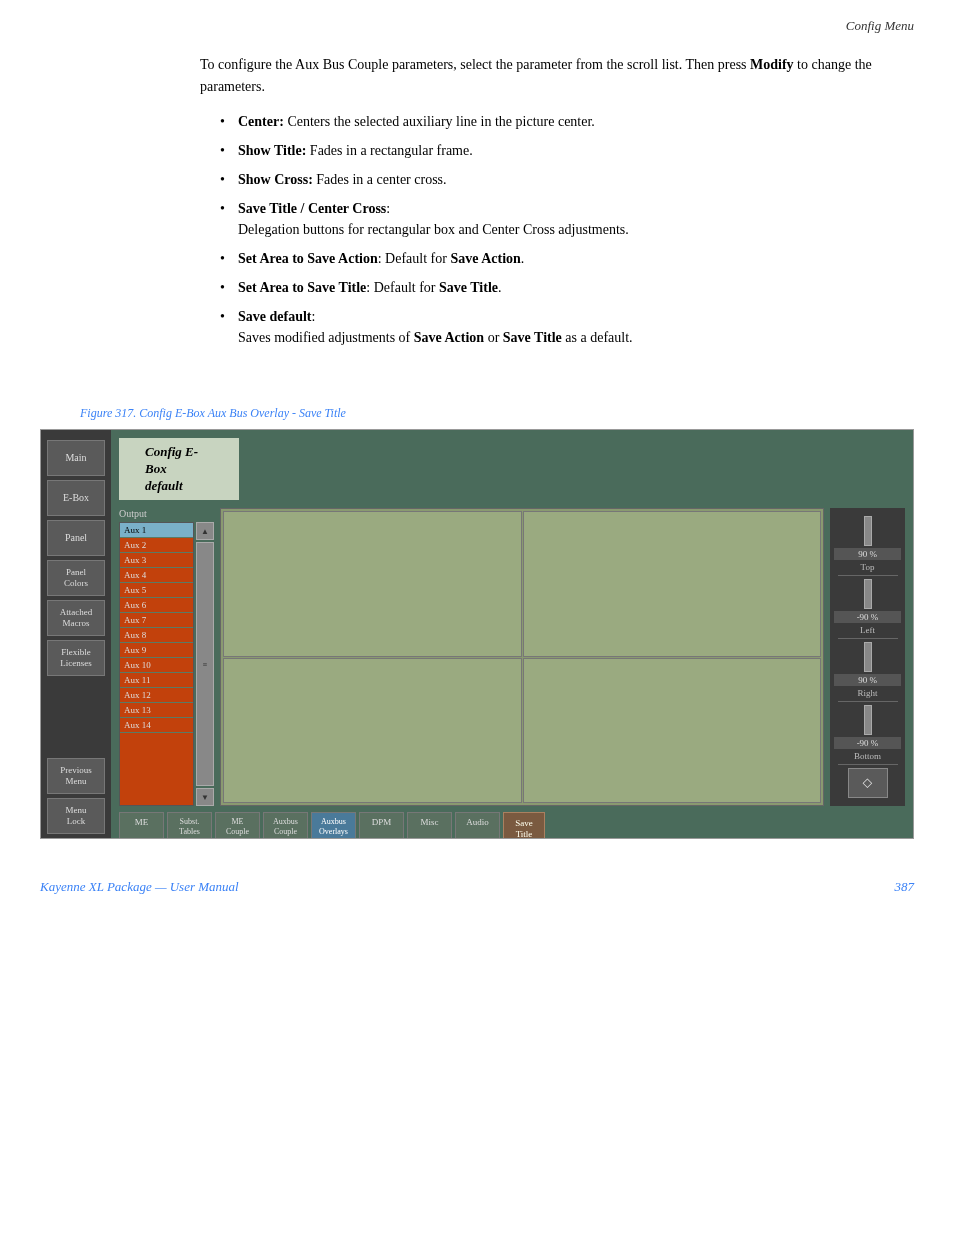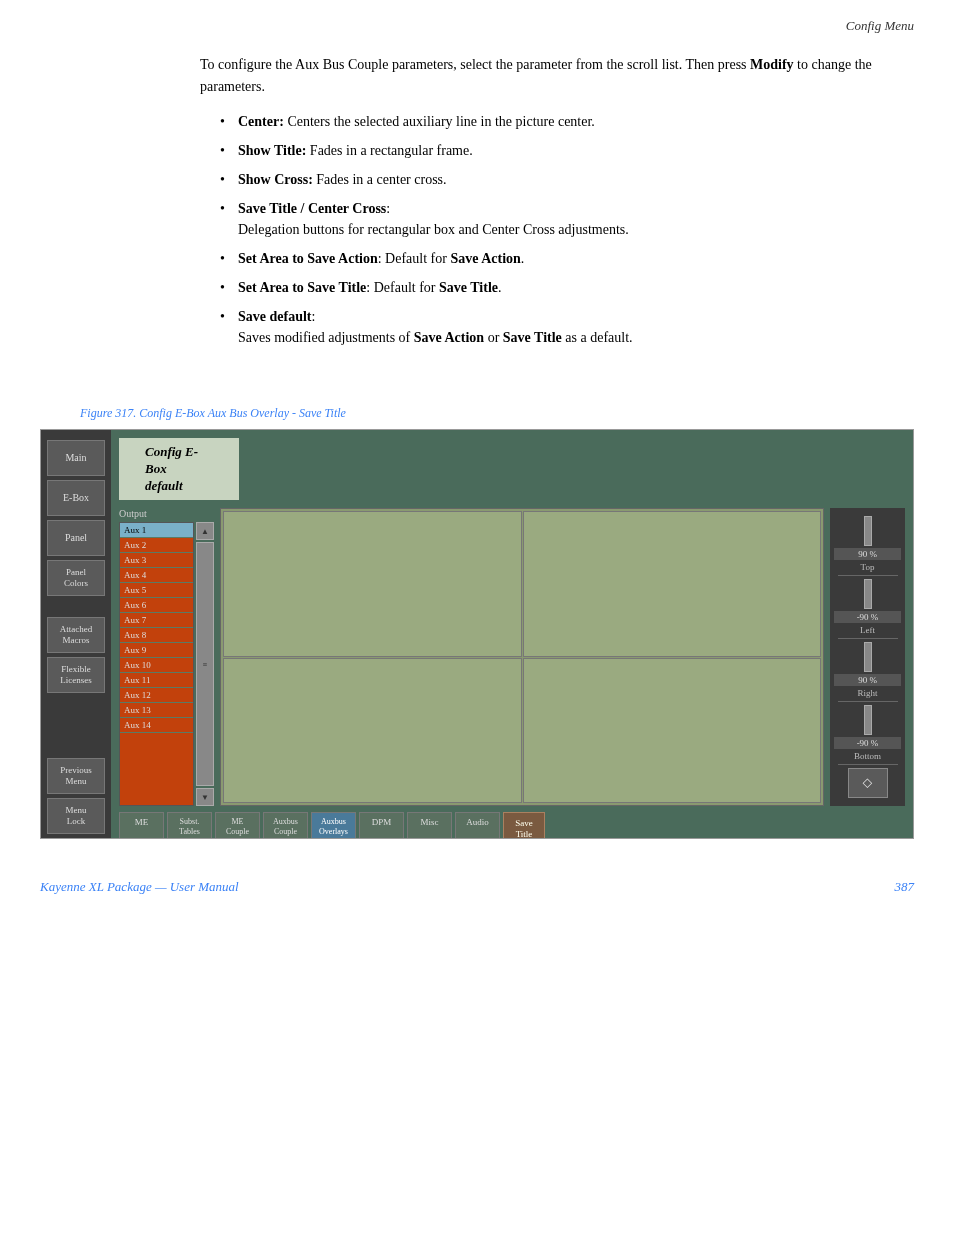--- a/index.html
+++ b/index.html
@@ -344,21 +344,21 @@
 
 <div class="figure-caption">Figure 317.  Config E-Box Aux Bus Overlay - Save Title</div>
 
 <div class="ui-box">
 
   <div class="sidebar">
     <div class="sidebar-btn">Main</div>
     <div class="sidebar-btn">E-Box</div>
     <div class="sidebar-btn">Panel</div>
     <div class="sidebar-btn" style="font-size:9px;">Panel<br>Colors</div>
-    <div class="sidebar-btn" style="font-size:9px;margin-top:17px;">Attached<br>Macros</div>
+    <div class="sidebar-btn" style="font-size:9px;">Attached<br>Macros</div>
     <div class="sidebar-btn" style="font-size:9px;">Flexible<br>Licenses</div>
     <div class="sidebar-spacer"></div>
     <div class="sidebar-btn" style="font-size:9px;">Previous<br>Menu</div>
     <div class="sidebar-btn" style="font-size:9px; margin-bottom:4px;">Menu<br>Lock</div>
   </div>
 
   <div class="main-panel">
 
     <div class="config-title">
       <span>Config E-Box</span><br>

